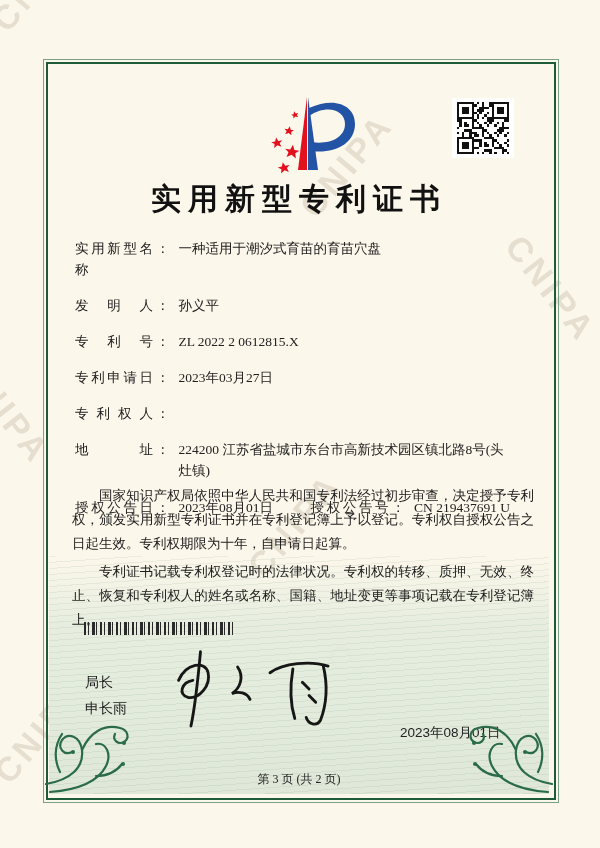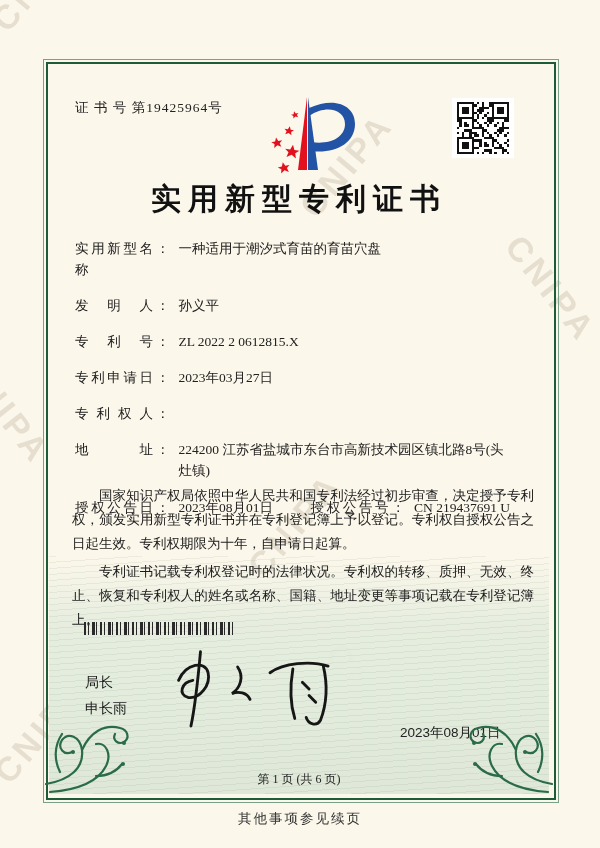--- a/index.html
+++ b/index.html
@@ -63,21 +63,20 @@
   <span class="wm" style="left:292px;top:200px;transform:rotate(-50deg);">CNIPA</span>
   <span class="wm" style="left:528px;top:228px;transform:rotate(52deg);">CNIPA</span>
   <span class="wm" style="left:-18px;top:350px;transform:rotate(52deg);">CNIPA</span>
   <span class="wm" style="left:240px;top:560px;transform:rotate(-50deg);">CNIPA</span>
   <span class="wm" style="left:348px;top:636px;transform:rotate(52deg);">CNIPA</span>
   <span class="wm" style="left:-14px;top:766px;transform:rotate(-50deg);">CNIPA</span>
 
   <div class="frame"></div>
   <div class="greenzone"></div>
 
-  <div class="cert-no">证 书 号 第19425964号</div>
 
   <svg class="emblem" viewBox="0 0 98 90">
     <defs>
       <path id="st" d="M0,-10 L2.94,-3.09 10,-3.09 4.76,1.18 6.55,8.09 0,4 -6.55,8.09 -4.76,1.18 -10,-3.09 -2.94,-3.09 Z"></path>
     </defs>
     <polygon points="45,3 36,76 45,76" fill="#e3101e"></polygon>
     <polygon points="46,3 46,76 56,76" fill="#2353a4"></polygon>
     <path d="M47,14 C74,2 93,12 93,30 C93,50 72,60 49,57 L49,48 C67,51 83,44 83,30 C83,16 65,10 47,22 Z" fill="#2353a4"></path>
     <g fill="#e3101e">
       <use href="#st" transform="translate(33,21) scale(0.38) rotate(-15)"></use>
@@ -291,21 +290,21 @@
       <path d="M126,30 C140,20 168,17 187,23"></path>
       <path d="M150,26 C147,44 147,62 152,78"></path>
       <path d="M182,23 C187,44 185,64 179,80 C175,87 166,84 164,77"></path>
       <path d="M160,40 l7,7"></path>
       <path d="M167,54 l7,7"></path>
     </g>
   </svg>
 
   <div class="issue-date">2023年08月01日</div>
 
-  <div class="page-info">第 1 页 (共 6 页)</div>
+  <div class="page-info">第 3 页 (共 2 页)</div>
 
   <svg class="flourish fl-left" viewBox="0 0 120 112">
     <g fill="none" stroke="#2a6b48" stroke-width="2.2" stroke-linecap="round">
       <path d="M6,96 C30,92 44,80 42,62 C40,48 28,44 22,52 C17,60 24,68 32,64"></path>
       <path d="M10,104 C36,102 58,94 66,78 C72,66 66,54 56,56"></path>
       <path d="M42,62 C50,44 64,36 80,40 C88,42 90,50 84,54 C78,57 72,52 75,46"></path>
       <path d="M20,84 C14,72 14,58 22,46"></path>
       <path d="M56,88 C66,88 76,84 82,76"></path>
     </g>
     <g fill="#2a6b48">
@@ -322,15 +321,14 @@
       <path d="M20,84 C14,72 14,58 22,46"></path>
       <path d="M56,88 C66,88 76,84 82,76"></path>
     </g>
     <g fill="#2a6b48">
       <circle cx="84" cy="55" r="2"></circle>
         <circle cx="33" cy="64" r="2"></circle>
         <circle cx="83" cy="76" r="2"></circle>
     </g>
   </svg>
 
-  <div class="footer-note">其他事项参见续页</div>
 
 </div>
 
 </body></html>

